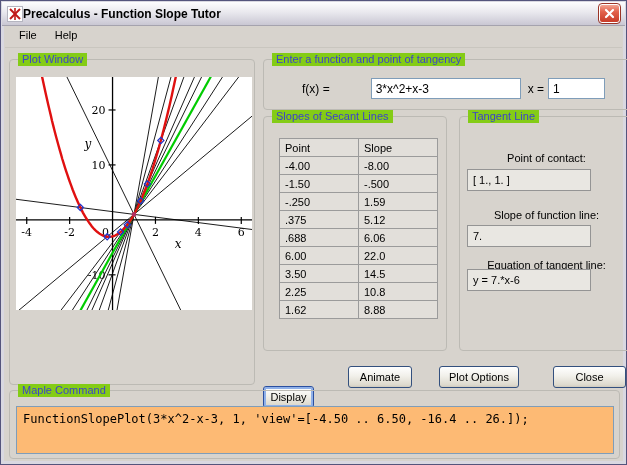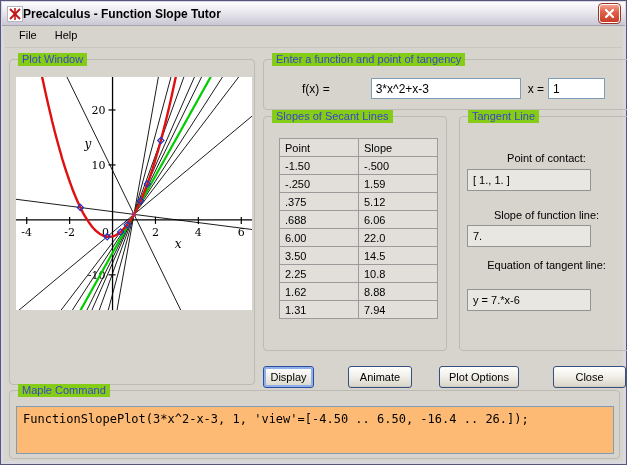--- a/index.html
+++ b/index.html
@@ -68,21 +68,21 @@
     font-size:11px; padding:4px 5px; color:#000;
   }
   
   .btn {
     position:absolute; top:365px; height:22px;
     border:1px solid #33507e; border-radius:3px;
     background:linear-gradient(180deg,#ffffff 0%,#f1f0ea 45%,#ddd9cd 90%,#cfcabd 100%);
     font-size:11px; color:#000; display:flex; align-items:center; justify-content:center;
     cursor:pointer; font-family:"Liberation Sans",sans-serif;
   }
-  .btn.default { box-shadow:0 0 0 2px #8fb0e8 inset; border-color:#2a4fa0; }
+  .btn.default { box-shadow:0 0 0 2px #8fb0e8 inset; border-color:#2a4fa0;margin-top:20px; }
   
   .cmd-box {
     position:absolute; left:6px; top:15px; width:598px; height:48px;
     background:#fdba74; border:1px solid #7f9db9;
     font-family:"DejaVu Sans Mono","Liberation Mono",monospace;
     font-size:12px; padding:5px 6px; color:#000; white-space:pre;
   }
 </style>
 </head>
 <body>
@@ -178,20 +178,24 @@
     <span class="gtitle">Slopes of Secant Lines</span>
     <table class="sec">
       <thead>
         <tr>
           <th>Point</th>
           <th>Slope</th>
         </tr>
       </thead>
       <tbody>
           <tr>
+            <td>-4.00</td>
+            <td>-8.00</td>
+          </tr>
+          <tr>
             <td>-1.50</td>
             <td>-.500</td>
           </tr>
           <tr>
             <td>-.250</td>
             <td>1.59</td>
           </tr>
           <tr>
             <td>.375</td>
             <td>5.12</td>
@@ -208,37 +212,33 @@
             <td>3.50</td>
             <td>14.5</td>
           </tr>
           <tr>
             <td>2.25</td>
             <td>10.8</td>
           </tr>
           <tr>
             <td>1.62</td>
             <td>8.88</td>
-          </tr>
-          <tr>
-            <td>1.31</td>
-            <td>7.94</td>
           </tr>
         </tbody>
     </table>
   </div>
 
   <div class="group" style="left:458px; top:115px; width:175px; height:235px;">
     <span class="gtitle">Tangent Line</span>
     <span class="t-label" style="top:35px;">Point of contact:</span>
     <div class="ro-field" style="top:52px;">[ 1., 1. ]</div>
     <span class="t-label" style="top:92px;">Slope of function line:</span>
     <div class="ro-field" style="top:108px;">7.</div>
     <span class="t-label" style="top:142px;">Equation of tangent line:</span>
-    <div class="ro-field" style="top:172px;">y = 7.*x-6</div>
+    <div class="ro-field" style="top:152px;">y = 7.*x-6</div>
   </div>
 
   <button class="btn default" style="left:262px; width:51px;">Display</button>
   <button class="btn" style="left:347px; width:64px;">Animate</button>
   <button class="btn" style="left:438px; width:80px;">Plot Options</button>
   <button class="btn" style="left:552px; width:73px;">Close</button>
 
   <div class="group" style="left:8px; top:389px; width:611px; height:69px;padding-left:8px;">
     <span class="gtitle">Maple Command</span>
     <div class="cmd-box">FunctionSlopePlot(3*x^2-x-3, 1, 'view'=[-4.50 .. 6.50, -16.4 .. 26.]);</div>

